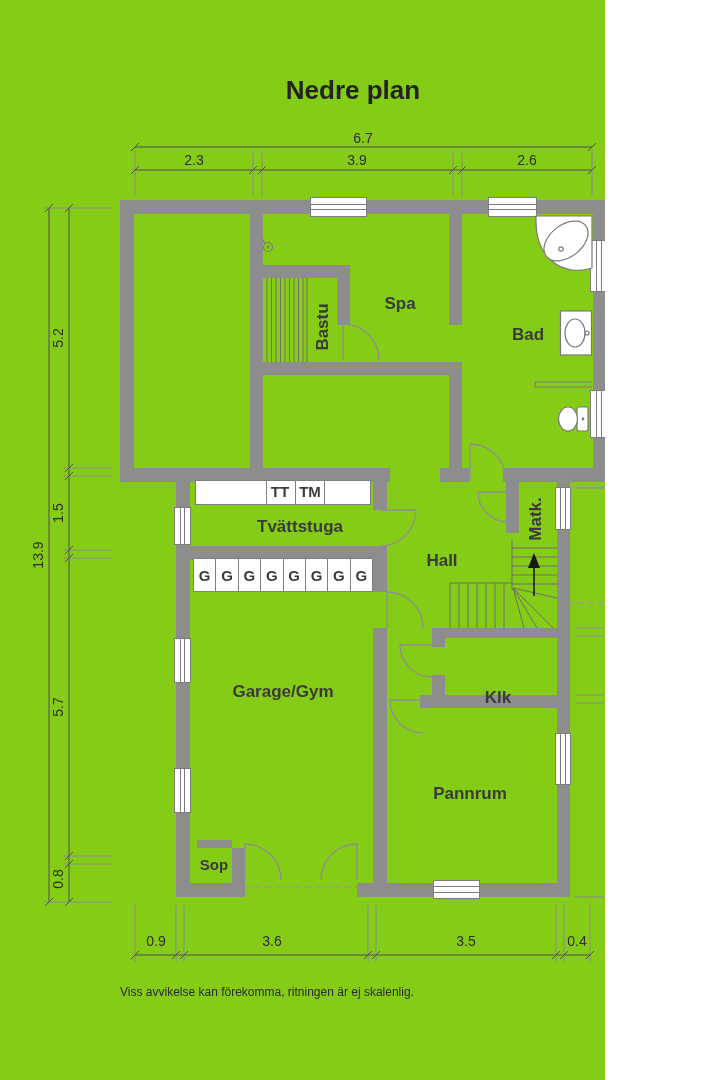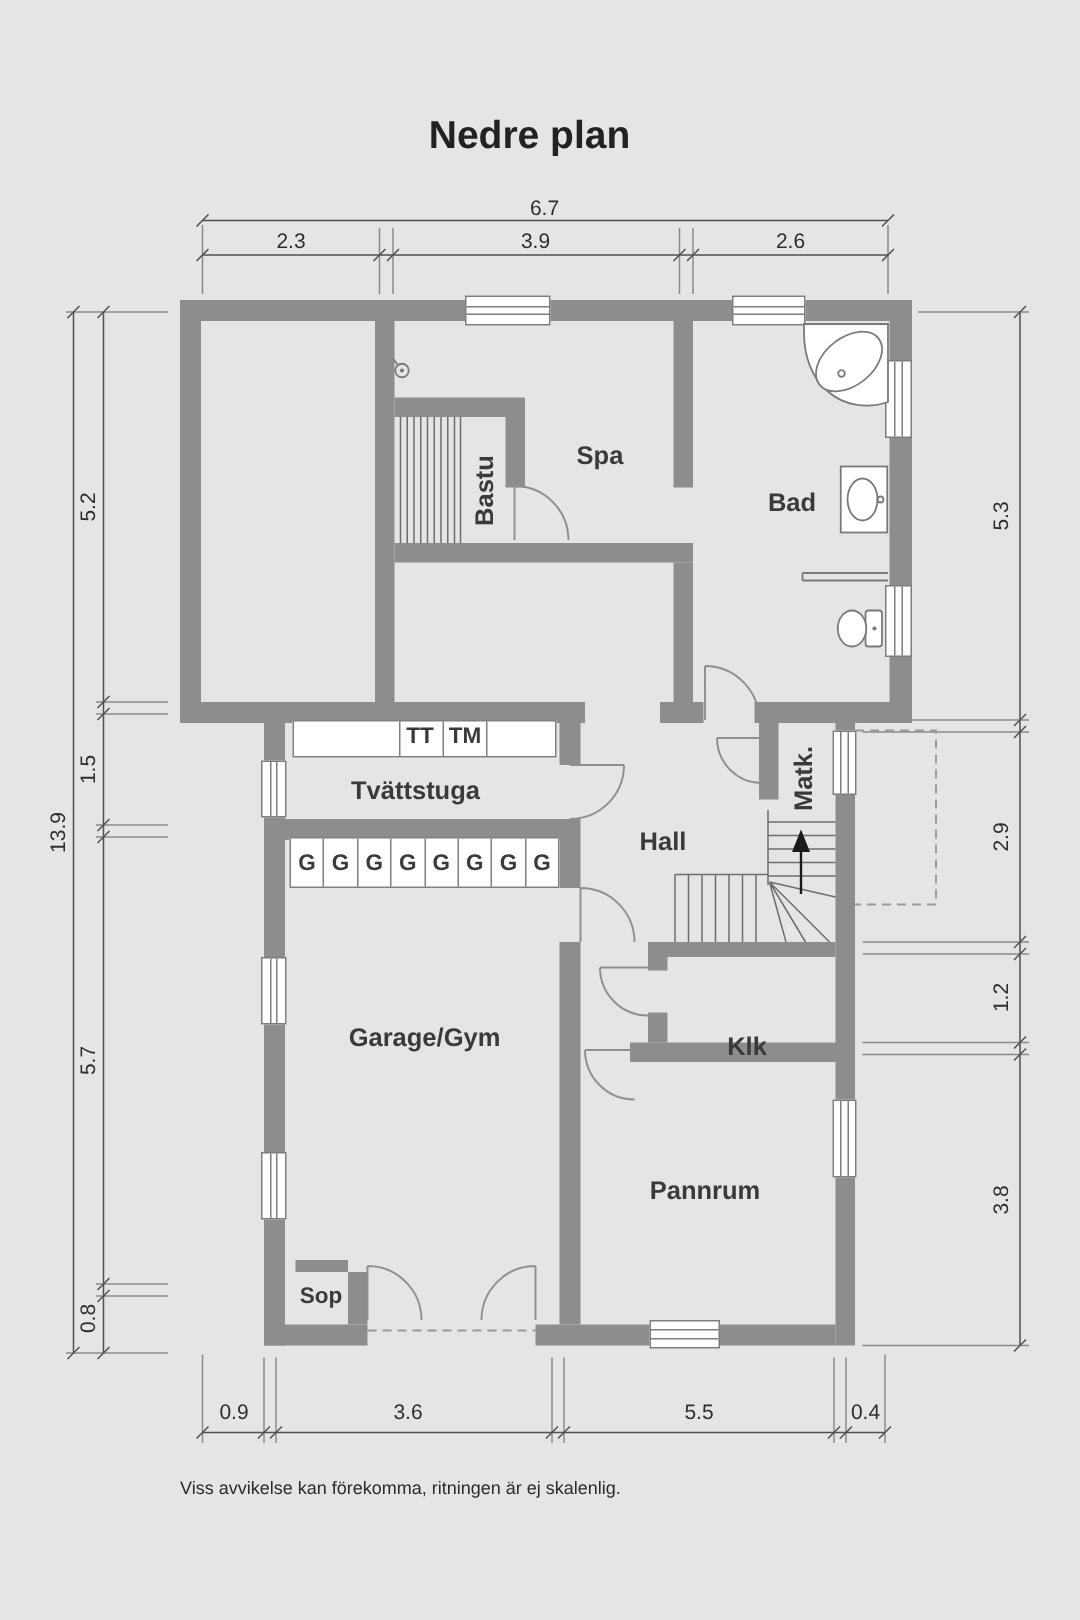--- a/index.html
+++ b/index.html
@@ -1,17 +1,17 @@
 <!DOCTYPE html>
 <html><head>
 <meta charset="utf-8">
 <style>
   html,body{margin:0;padding:0;background:#ffffff;}
   #canvas{
-    position:relative;width:720px;height:1080px;background:#e5e5e5;overflow:hidden;
+    position:relative;width:605px;height:1080px;background:#84cc16;overflow:hidden;
     font-family:"Liberation Sans","DejaVu Sans",sans-serif;color:#333;
   }
   
   .w{position:absolute;background:#8d8d8d;display:block;}
   
   .winh,.winv{position:absolute;background:#fff;border:1px solid #7d7d7d;box-sizing:border-box;}
   .winh::before,.winh::after{content:"";position:absolute;left:0;right:0;height:1px;background:#7d7d7d;}
   .winh::before{top:31%;} .winh::after{top:62%;}
   .winv::before,.winv::after{content:"";position:absolute;top:0;bottom:0;width:1px;background:#7d7d7d;}
   .winv::before{left:31%;} .winv::after{left:62%;}
@@ -174,21 +174,21 @@
     <span class="gcell">G</span>
     <span class="gcell">G</span>
     <span class="gcell">G</span>
     <span class="gcell">G</span>
     <span class="gcell">G</span>
   </div>
 
   <div class="lbl rot" style="left:323px;top:327px">Bastu</div>
   <div class="lbl" style="left:400px;top:304px">Spa</div>
   <div class="lbl" style="left:528px;top:335px">Bad</div>
-  <div class="lbl" style="left:277px;top:527px">Tvättstuga</div>
+  <div class="lbl" style="left:300px;top:527px">Tvättstuga</div>
   <div class="lbl" style="left:442px;top:561px">Hall</div>
   <div class="lbl rot" style="left:536px;top:519px">Matk.</div>
   <div class="lbl" style="left:283px;top:692px">Garage/Gym</div>
   <div class="lbl" style="left:498px;top:698px">Klk</div>
   <div class="lbl" style="left:470px;top:794px">Pannrum</div>
   <div class="lbl sm" style="left:214px;top:865px">Sop</div>
 
   <div class="dim" style="left:363px;top:138px">6.7</div>
   <div class="dim" style="left:194px;top:160px">2.3</div>
   <div class="dim" style="left:357px;top:160px">3.9</div>
@@ -200,16 +200,16 @@
   <div class="dim dimrot" style="left:58px;top:707px">5.7</div>
   <div class="dim dimrot" style="left:58px;top:879px">0.8</div>
 
   <div class="dim dimrot" style="left:667px;top:344px">5.3</div>
   <div class="dim dimrot" style="left:667px;top:558px">2.9</div>
   <div class="dim dimrot" style="left:667px;top:665px">1.2</div>
   <div class="dim dimrot" style="left:667px;top:800px">3.8</div>
 
   <div class="dim" style="left:156px;top:941px">0.9</div>
   <div class="dim" style="left:272px;top:941px">3.6</div>
-  <div class="dim" style="left:466px;top:941px">5.5</div>
+  <div class="dim" style="left:466px;top:941px">3.5</div>
   <div class="dim" style="left:577px;top:941px">0.4</div>
 
 </div>
 
 </body></html>

